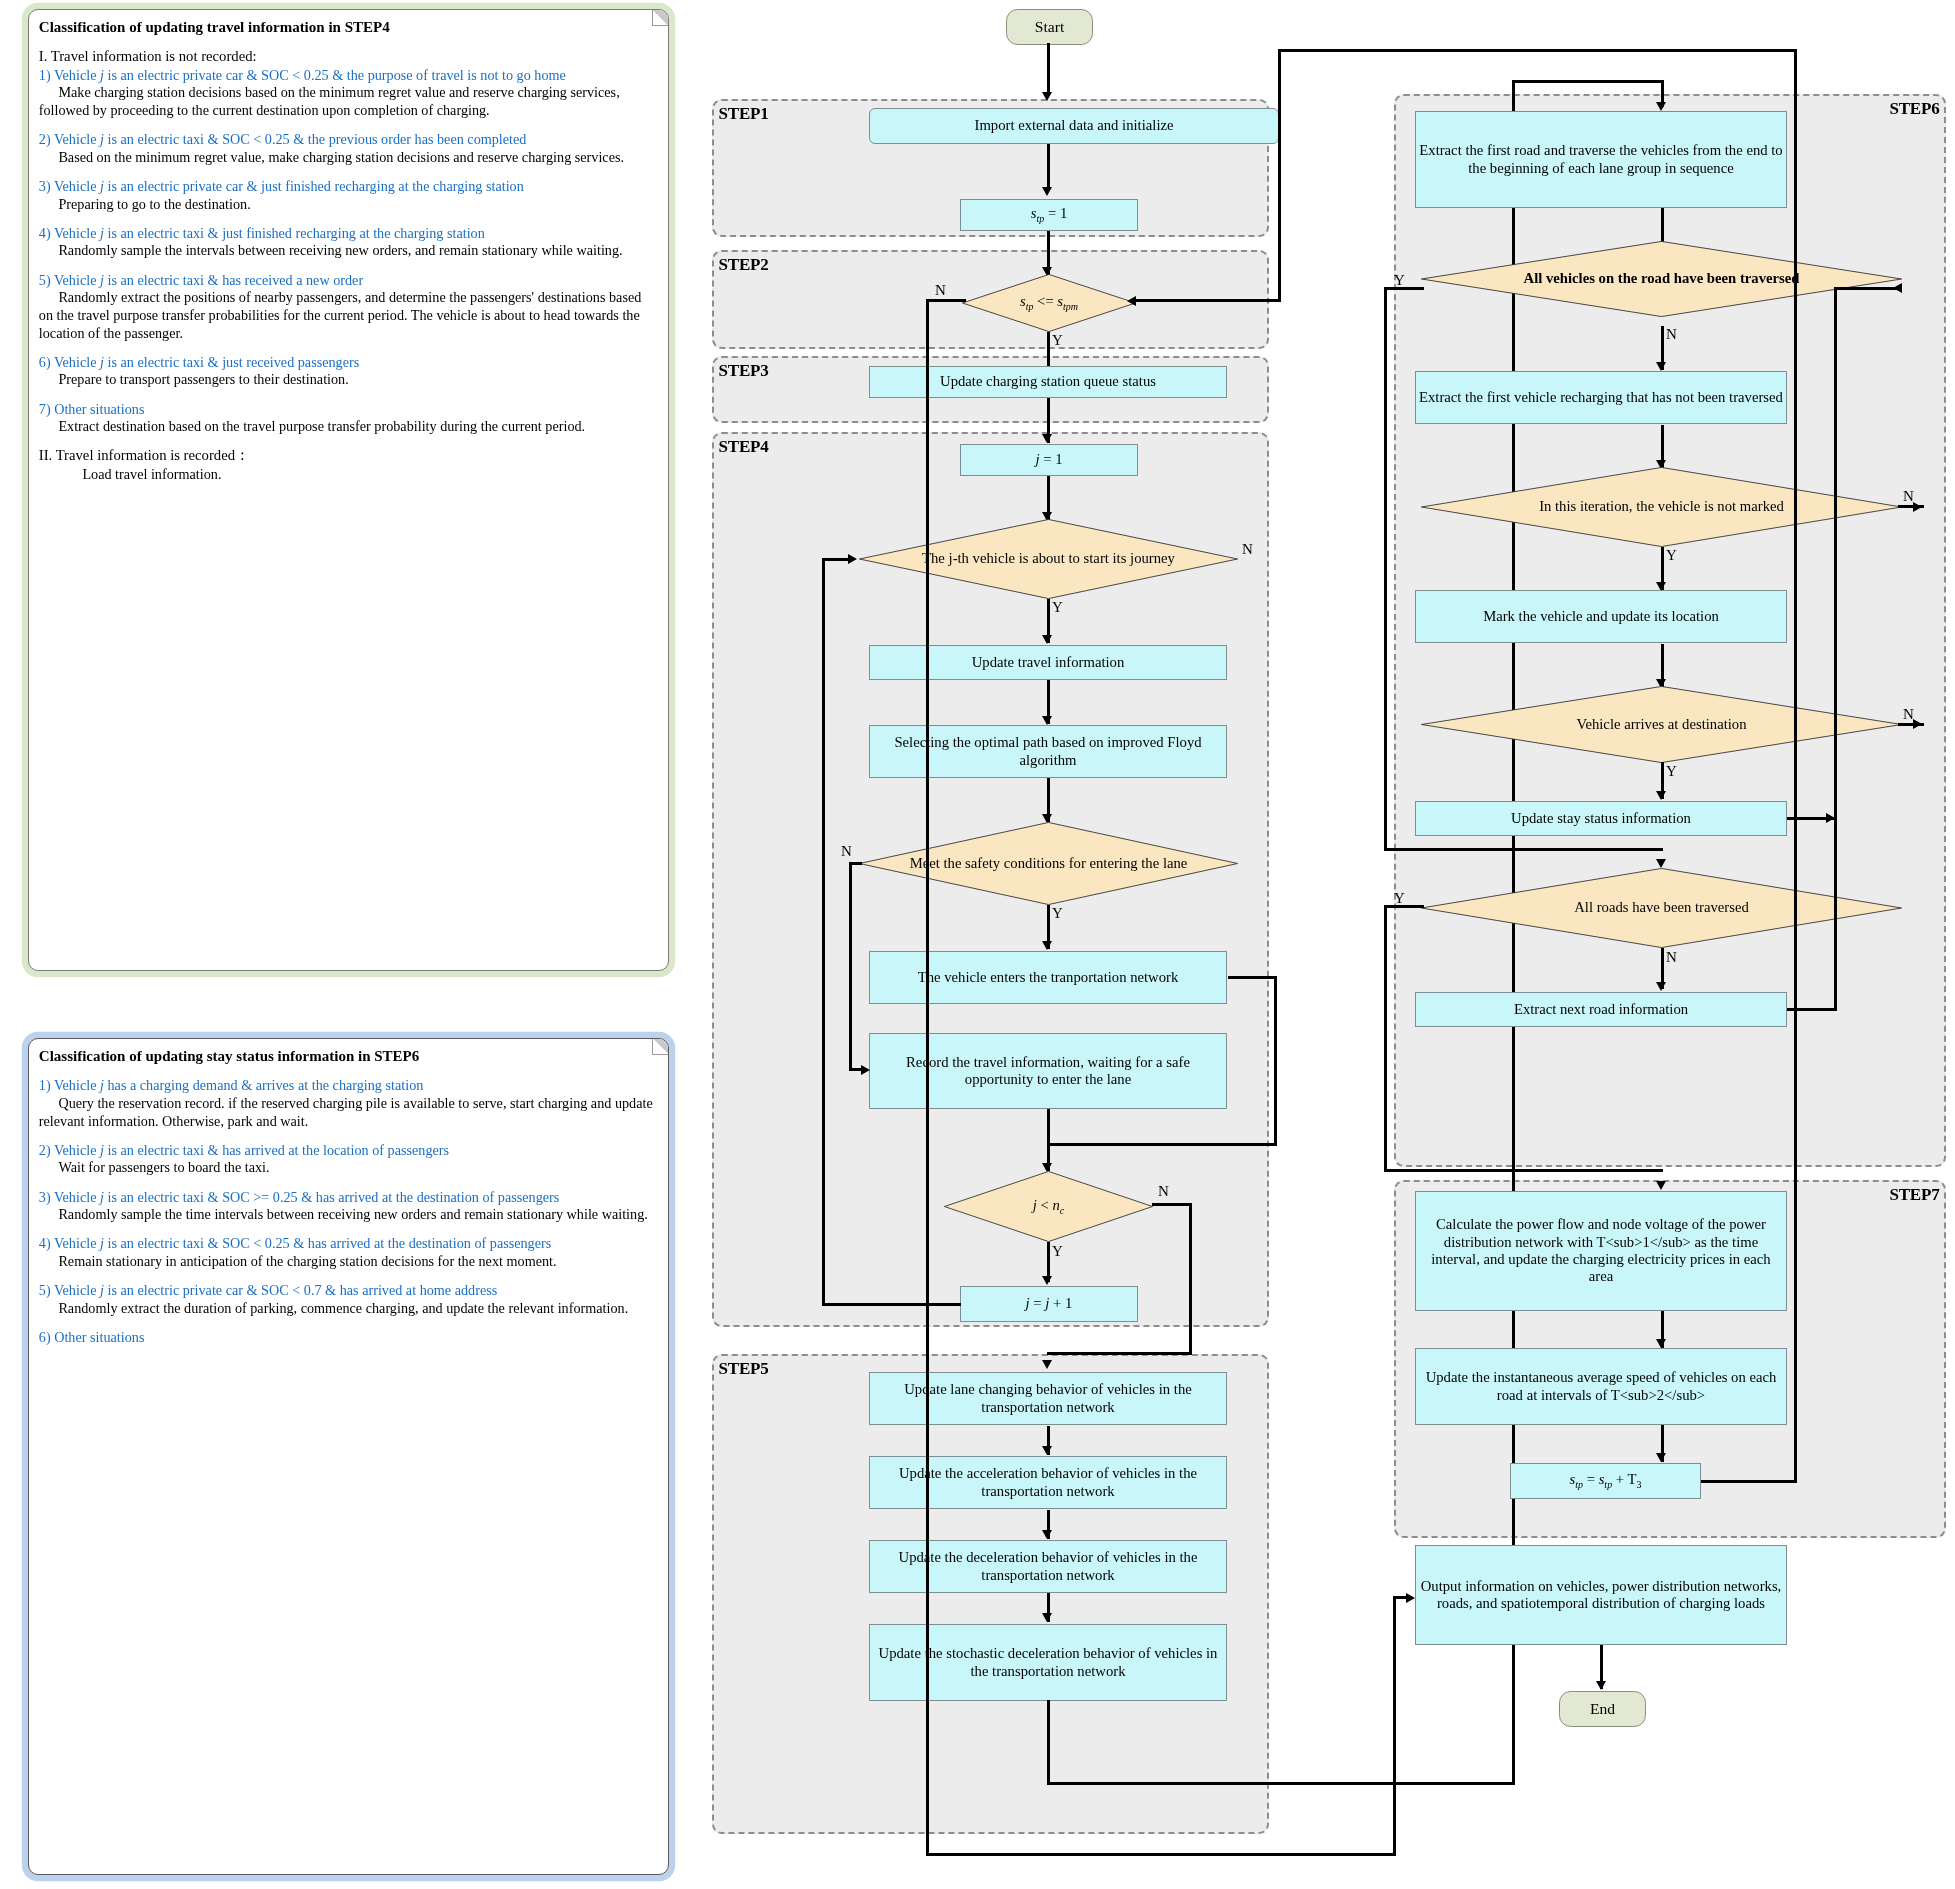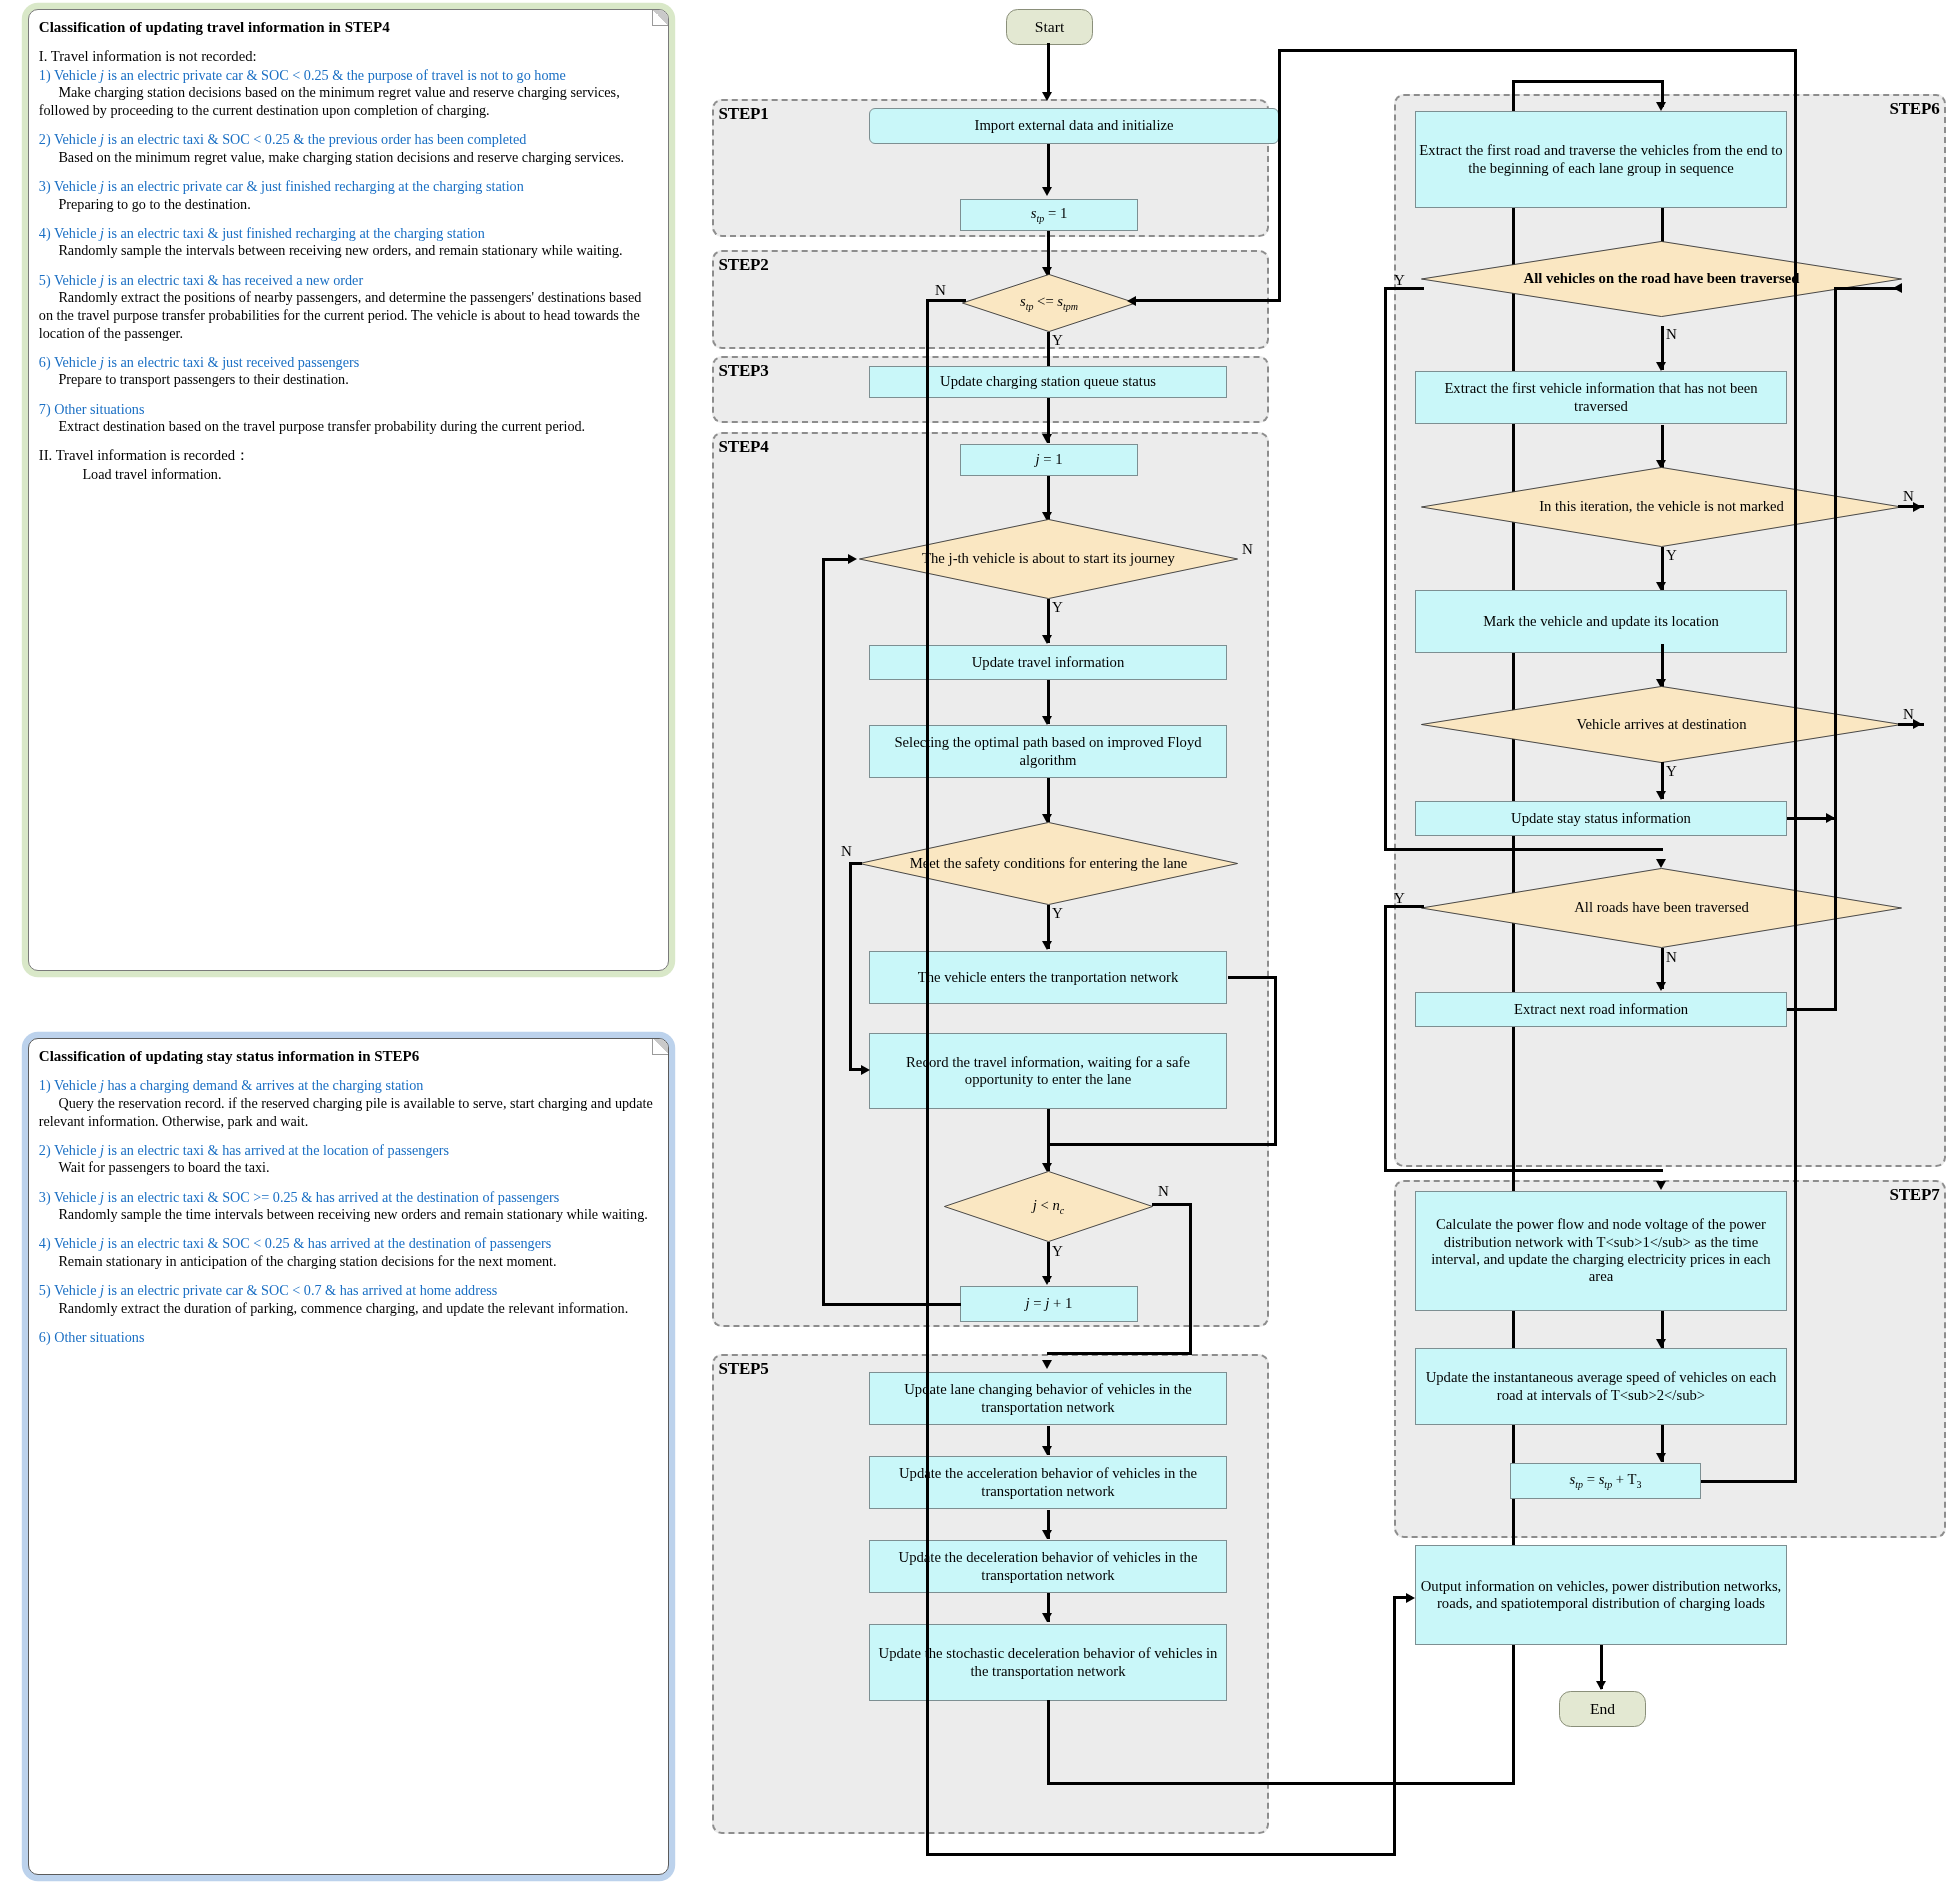--- a/index.html
+++ b/index.html
@@ -283,38 +283,38 @@
     </svg>
     <div class="lbl">All vehicles on the road have been traversed</div>
   </div>
   <span class="yn" style="left:1394px;top:273px;">Y</span>
   <span class="yn" style="left:1666px;top:327px;">N</span>
 
   <div class="ln" style="left:1661px;top:326px;width:2.7px;height:44px;"></div>
   <div class="ar d" style="left:1656px;top:362px;"></div>
 
   <div class="proc" style="left:1415px;top:371px;width:372px;height:53px;">
-    <span>Extract the first vehicle information that has not been traversed</span>
+    <span>Extract the first vehicle recharging that has not been traversed</span>
   </div>
   <div class="ln" style="left:1661px;top:425px;width:2.7px;height:43px;"></div>
   <div class="ar d" style="left:1656px;top:460px;"></div>
 
   <div class="dec" style="left:1421px;top:467px;width:481px;height:80px;">
     <svg viewBox="0 0 1080 180" preserveAspectRatio="none">
       <polygon points="540,1 1079,90 540,179 1,90" fill="#fae7c2" stroke="#333" stroke-width="2"></polygon>
     </svg>
     <div class="lbl">In this iteration, the vehicle is not marked</div>
   </div>
   <span class="yn" style="left:1903px;top:489px;">N</span>
   <span class="yn" style="left:1666px;top:548px;">Y</span>
 
   <div class="ln" style="left:1661px;top:547px;width:2.7px;height:43px;"></div>
   <div class="ar d" style="left:1656px;top:582px;"></div>
 
-  <div class="proc" style="left:1415px;top:590px;width:372px;height:63px;">
+  <div class="proc" style="left:1415px;top:590px;width:372px;height:53px;">
     <span>Mark the vehicle and update its location</span>
   </div>
   <div class="ln" style="left:1661px;top:644px;width:2.7px;height:43px;"></div>
   <div class="ar d" style="left:1656px;top:679px;"></div>
 
   <div class="dec" style="left:1421px;top:686px;width:481px;height:77px;">
     <svg viewBox="0 0 1080 172" preserveAspectRatio="none">
       <polygon points="540,1 1079,86 540,171 1,86" fill="#fae7c2" stroke="#333" stroke-width="2"></polygon>
     </svg>
     <div class="lbl">Vehicle arrives at destination</div>

